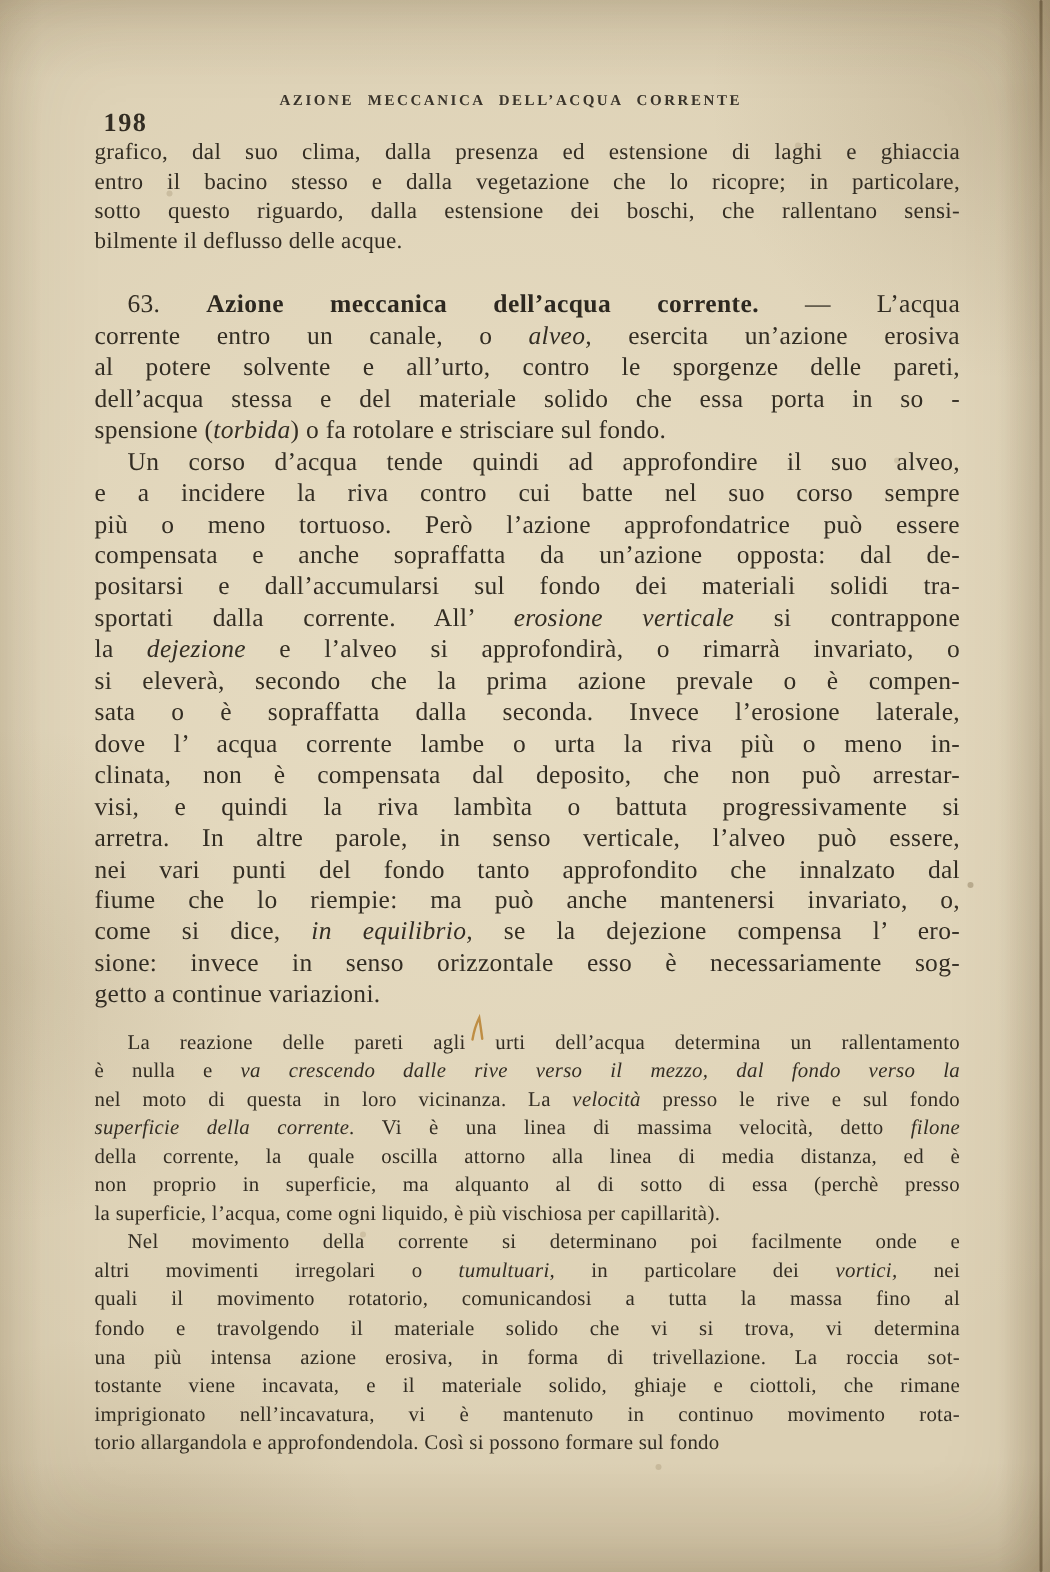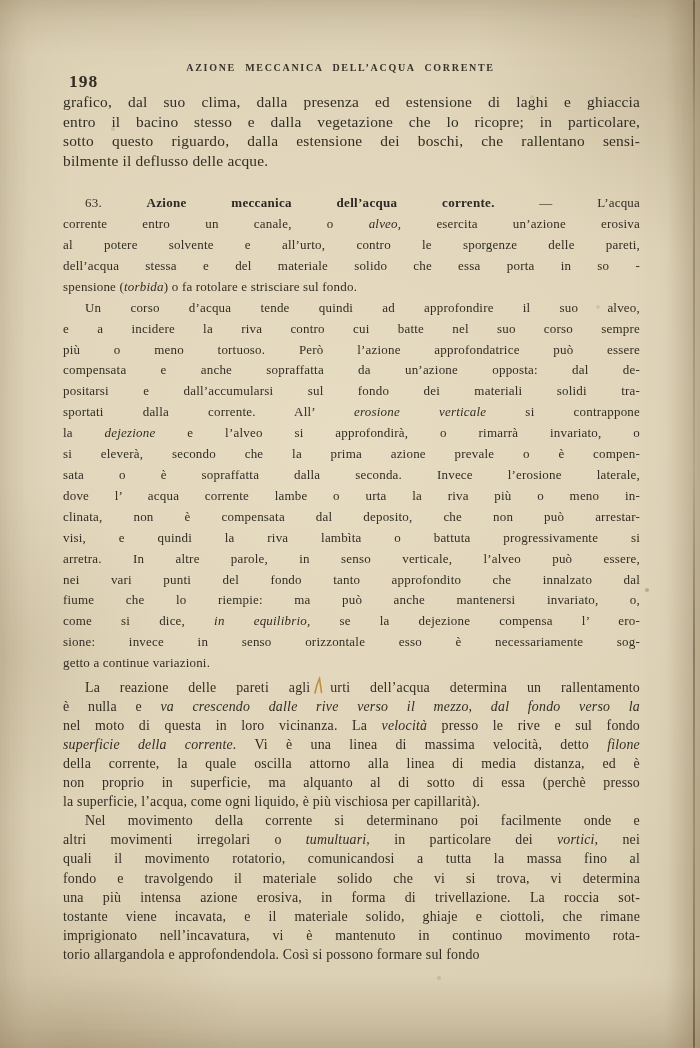--- a/index.html
+++ b/index.html
@@ -63,24 +63,24 @@
   .para { margin: 0; }
   .line {
     text-align: justify;
     text-align-last: justify;
     white-space: normal;
     letter-spacing: 0.2px;
   }
   .para .line:last-child { text-align-last: left; }
   .indent .line:first-child { text-indent: 22px; }
   .intro   { font-size: 15.4px; line-height: 19.55px; }
-  .bodytx  { font-size: 13px; line-height: 20.9px; }
+  .bodytx  { font-size: 17px; line-height: 20.9px; }
   .sec     { margin-top: 23px; }
   .smalltx { font-size: 13.9px; line-height: 19.05px; }
-  .sm1     { margin-top: 4px; }
+  .sm1     { margin-top: 12px; }
   b  { font-weight: bold; color: #2d2820; letter-spacing: 0.3px; }
   em { font-style: italic; }
   .mark { position: absolute; left: 312px; top: 676px; }
 </style>
 </head>
 <body style="--paper: #dcd0b4; --ink: #332d23; --mark: #bf8e44; --crease: #4d3c22;">
 
 <div class="page">
   <div class="specks"></div>
   <div class="crease"></div>

